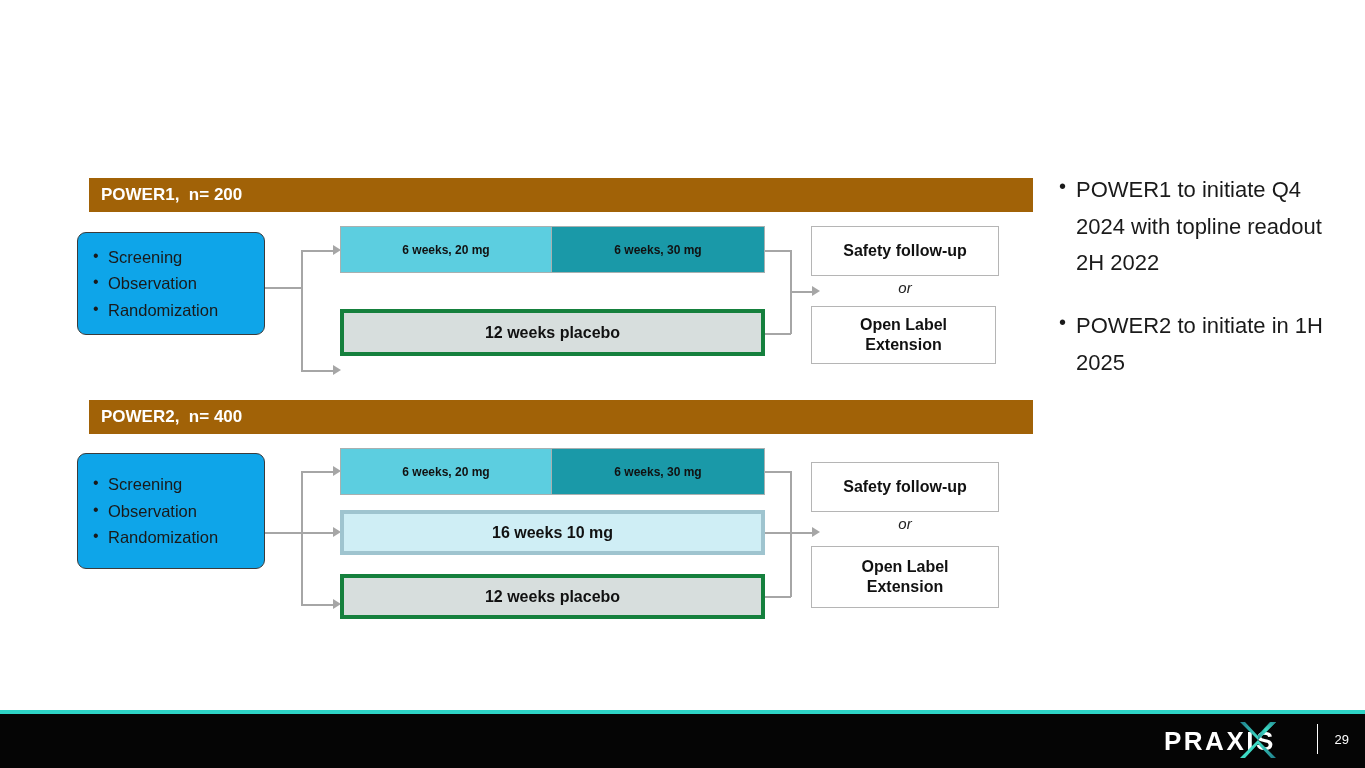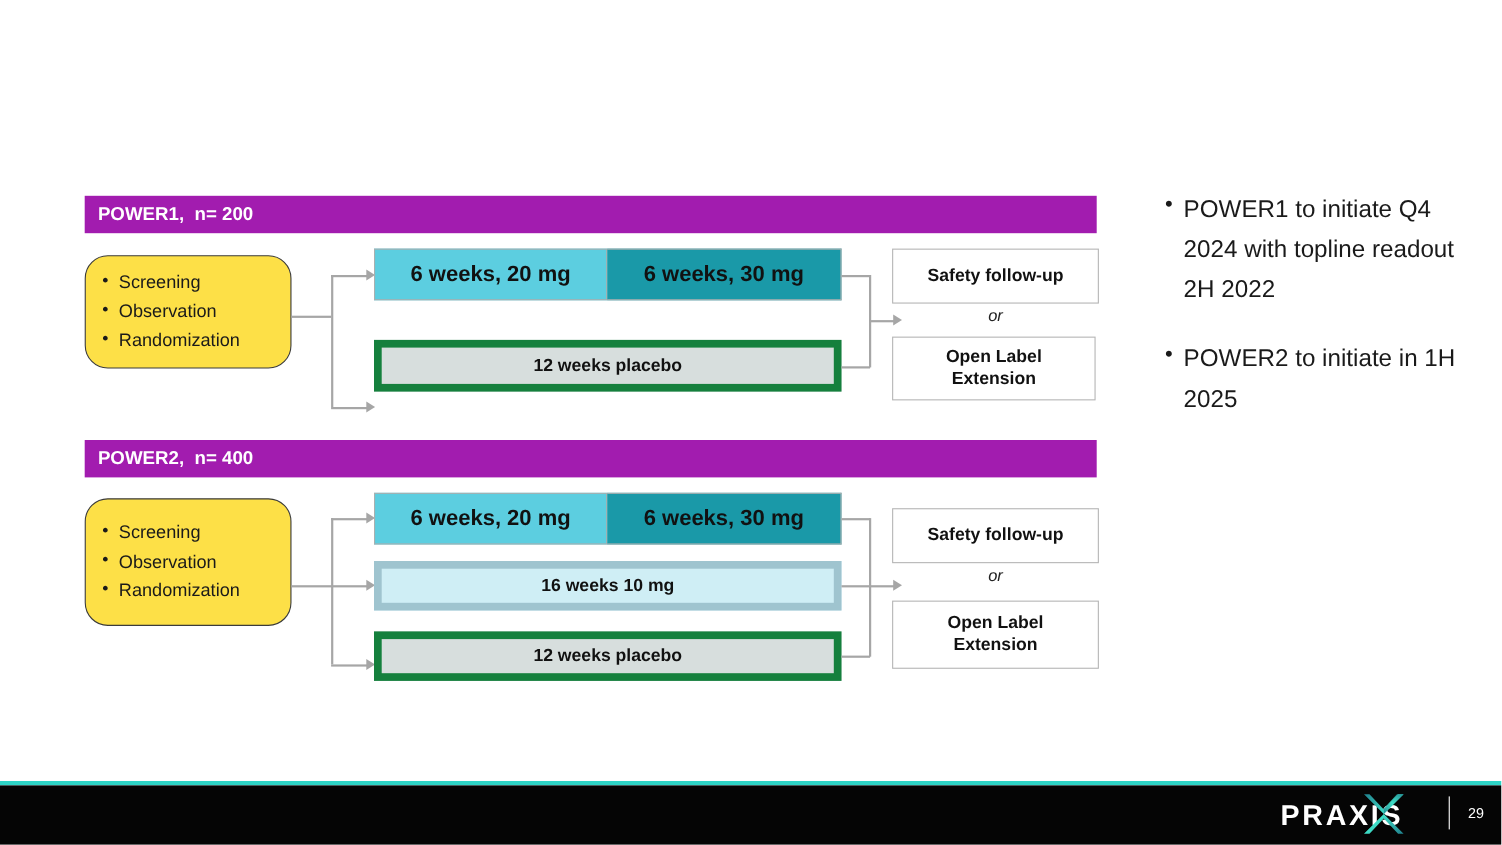--- a/index.html
+++ b/index.html
@@ -18,61 +18,62 @@
     font-size:34px;font-weight:400;color:#1a1a1a;
     letter-spacing:-0.2px;white-space:nowrap;
   }
 
   
   .study{position:absolute;left:77px;width:920px;}
   .study-1{top:178px;}
   .study-2{top:400px;}
 
   .banner{
-    position:absolute;left:0;top:0;width:920px;height:34px;
-    background:#a21caf;
+    position:absolute;left:12px;top:0;width:920px;height:34px;
+    background:#a16207;
+    padding-left:24px;
   }
   .banner-label{
     position:absolute;left:12px;top:7px;
     color:#ffffff;font-size:17px;font-weight:bold;
     white-space:pre;
   }
 
   
   .screening{
     position:absolute;left:0;
-    border:1px solid #3b3b3b;border-radius:21px;
-    background:#fde047;box-sizing:border-box;text-decoration:underline;
+    border:1px solid #3b3b3b;border-radius:9px;
+    background:#0ea5e9;box-sizing:border-box;text-decoration:underline;
   }
   .study-1 .screening{top:54px;width:188px;height:103px;}
   .study-2 .screening{top:53px;width:188px;height:116px;}
   .screening ul{
     margin:0;padding:0 0 0 30px;list-style:none;
     position:absolute;left:0;top:50%;transform:translateY(-50%);
   }
   .screening li{
     font-size:16.5px;color:#1a1a1a;line-height:1.62;
     position:relative;white-space:nowrap;
   }
   .screening li::before{
     content:"•";position:absolute;left:-15px;top:-1px;font-size:16px;color:#1a1a1a;
   }
 
   
   .bar{
     position:absolute;box-sizing:border-box;
-    border:7px solid #15803d;
+    border:4px solid #15803d;
     display:flex;align-items:center;justify-content:center;
     font-size:16px;font-weight:bold;color:#111111;
   }
   .bar.split{padding:0;border:none;background:none;display:block;}
   .seg{
     position:absolute;top:0;height:100%;box-sizing:border-box;
     display:flex;align-items:center;justify-content:center;
-    font-size:20px;font-weight:bold;color:#111111;
+    font-size:12px;font-weight:bold;color:#111111;
     border:1px solid #a8b0b0;
   }
   .seg-a{left:0;width:212px;background:#5ccee0;}
   .seg-b{left:212px;right:0;background:#1a99a8;border-left:none;}
 
   .bar-placebo{background:#d7dedd;}
   .bar-lowdose{background:#cfeef5;border-color:#9fc4cf;}
 
   
   .outcome{

